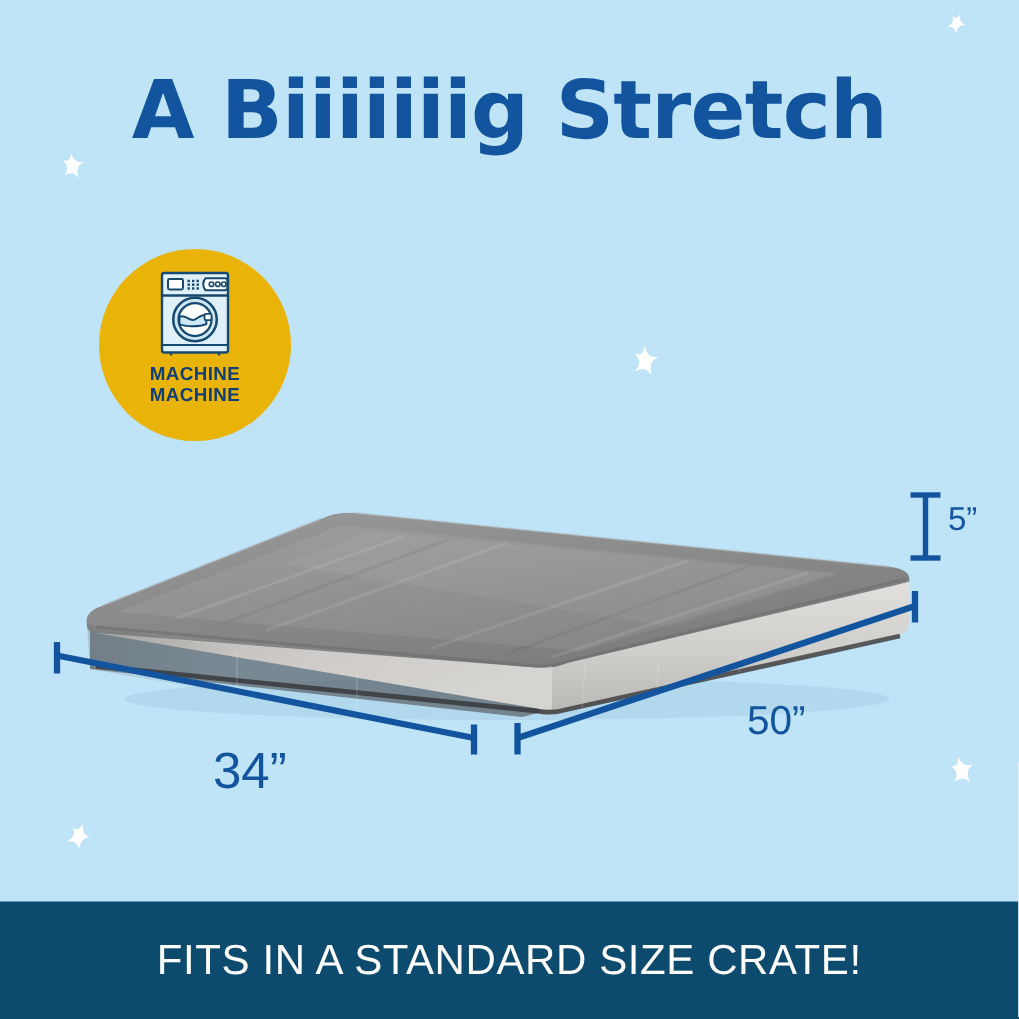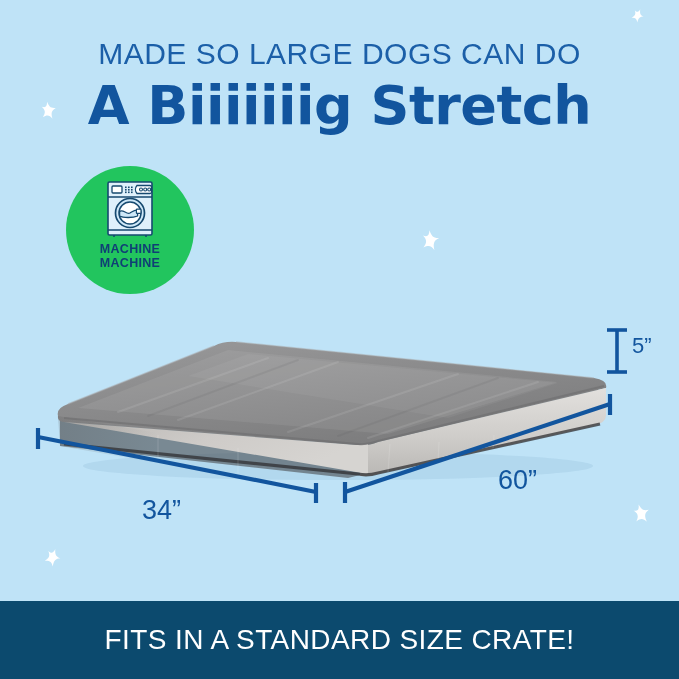--- a/index.html
+++ b/index.html
@@ -53,21 +53,21 @@
   }
 
   
   #badge {
     position: absolute;
     left: 66px;
     top: 166px;
     width: 128px;
     height: 128px;
     border-radius: 50%;
-    background: #22c55e;
+    background: #eab308;
     display: flex;
     flex-direction: column;
     align-items: center;
     justify-content: flex-start;
     box-sizing: border-box;
     padding-top: 11px;
   }
   #badge-icon { width: 56px; height: 62px; }
   #badge-text {
     margin-top: 3px;
@@ -98,21 +98,21 @@
     height: 679px;
     pointer-events: none;
   }
   .dim-label {
     position: absolute;
     font-family: "Liberation Sans", sans-serif;
     color: #12559e;
     font-weight: 400;
     white-space: nowrap;
   }
-  #label-34 { left: 142px; top: 495px; font-size: 27px; }
+  #label-34 { left: 142px; top: 495px; font-size: 34px; }
   #label-50 { left: 498px; top: 465px; font-size: 27px; }
   #label-5  { left: 632px; top: 333px; font-size: 22px; }
 
   
   #banner {
     position: absolute;
     left: 0;
     bottom: 0;
     width: 679px;
     height: 78px;
@@ -157,21 +157,20 @@
         </svg>
       </div>
       <div class="star" style="left: 628px; top: 500px; width: 28px; height: 28px; transform: rotate(-20deg);">
         <svg viewBox="0 0 100 80" width="28" height="28">
           <path d="M50 4 C54 24 58 32 78 34 C60 40 55 48 57 72 C48 56 42 52 22 58 C36 44 38 34 26 18 C40 26 46 22 50 4 Z" fill="#ffffff"></path>
         </svg>
       </div>
     </div>
 
   <div id="headline-block">
-    <div id="headline-top">MADE SO LARGE DOGS CAN DO</div>
     <div id="headline-main">A Biiiiiiig Stretch</div>
   </div>
 
   <div id="badge">
     <div id="badge-icon">
       <svg viewBox="0 0 56 62" width="56" height="62">
 
         <rect x="6" y="5" width="44" height="53" rx="1.5" fill="#dff0fb" stroke="#16496f" stroke-width="1.6"></rect>
 
         <line x1="6" y1="20" x2="50" y2="20" stroke="#16496f" stroke-width="1.6"></line>
@@ -291,20 +290,20 @@
       <line x1="345" y1="482" x2="345" y2="503"></line>
       <line x1="610" y1="394" x2="610" y2="415"></line>
 
       <line x1="617" y1="330" x2="617" y2="372" stroke-width="3.6"></line>
       <line x1="607" y1="330" x2="627" y2="330" stroke-width="3.6"></line>
       <line x1="607" y1="372" x2="627" y2="372" stroke-width="3.6"></line>
     </g>
   </svg>
 
   <div class="dim-label" id="label-34">34”</div>
-  <div class="dim-label" id="label-50">60”</div>
+  <div class="dim-label" id="label-50">50”</div>
   <div class="dim-label" id="label-5">5”</div>
 
   <div id="banner">
     <div id="banner-text">FITS IN A STANDARD SIZE CRATE!</div>
   </div>
 
 </div>
 
 </body></html>

